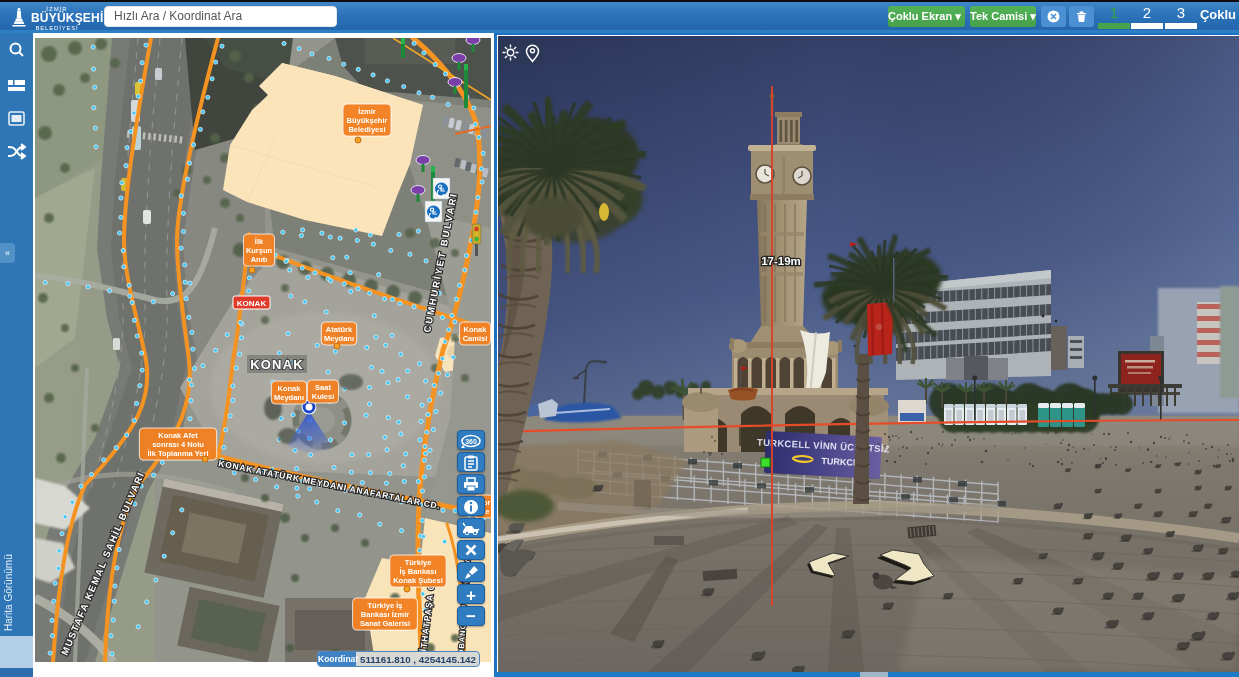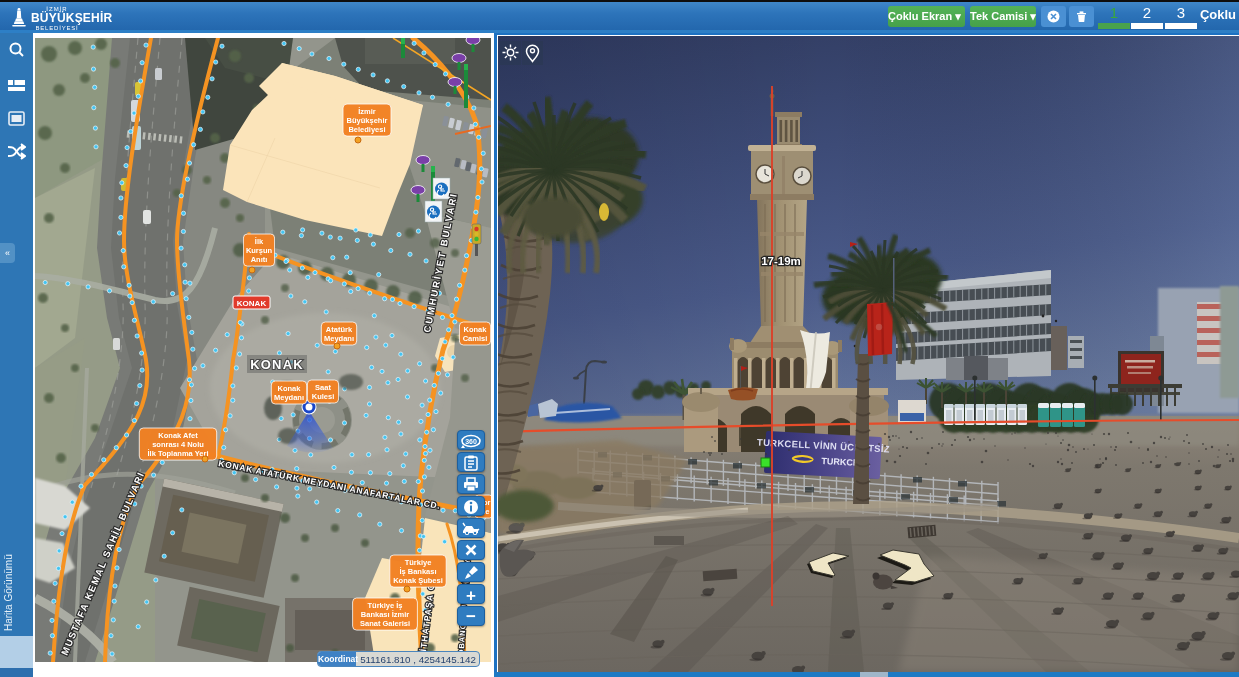--- a/index.html
+++ b/index.html
@@ -30,21 +30,21 @@
 #mapwrap{left:35px;top:38px;width:456px;height:624px;}
 #panoborderL{left:494px;top:33px;width:3px;height:644px;background:#1d71c1;}
 #panoborderB{left:494px;top:672px;width:745px;height:5px;background:#1d7ac4;}
 #panoborderT{left:494px;top:33px;width:745px;height:2px;background:#1d71c1;}
 #panowrap{left:498px;top:36px;width:741px;height:636px;}
 #scrollthumb{left:860px;top:672px;width:28px;height:5px;background:#9fb6c9;}
 #maptools{left:456px;top:430px;width:31px;}
 .mtb{width:28px;height:20px;background:#2f7cc0;border:1px solid #1d5f9e;border-radius:4px;margin:0 0 2px 1px;text-align:center;padding-top:2px;box-shadow:0 1px 2px rgba(0,0,0,.35);}
 #koordbar{left:317px;top:651px;width:163px;height:16px;border:1px solid #4a85bd;border-radius:4px;background:#d9d9d3;overflow:hidden;}
 #koordlabel{position:absolute;left:0;top:0;width:38px;height:16px;background:#3e81c4;color:#fff;font-size:8.5px;font-weight:bold;line-height:15px;text-align:center;}
-#koordval{position:absolute;left:38px;top:0;width:124px;height:16px;color:#27436e;font-size:9.8px;font-weight:normal;line-height:15px;text-align:center;}
+#koordval{position:absolute;left:38px;top:0;width:124px;height:16px;color:#27436e;font-size:9.8px;font-weight:bold;line-height:15px;text-align:center;}
 .panobtn{width:21px;height:24px;background:rgba(42,56,80,0.55);text-align:center;padding-top:3px;}
 </style>
 </head>
 <body>
 <div id="root">
   <div class="abs" id="topblack"></div>
   <div class="abs" id="topbar"></div>
   <div class="abs" id="topstrip"></div>
 
   <svg class="abs" style="left:10px;top:7px" width="18" height="21" viewBox="0 0 18 21">
@@ -54,20 +54,21 @@
       <path d="M6 11.5 h6 l1 3 h-8 z"></path>
       <path d="M4.6 14.5 h8.8 l0.8 2.6 h-10.4 z"></path>
       <rect x="2.2" y="18" width="13.6" height="1.6" rx="0.8"></rect>
     </g>
   </svg>
   <div class="abs" id="logotxt">
       <div class="l1">İZMİR</div>
       <div class="l2">BÜYÜKŞEHİR</div>
       <div class="l3">BELEDİYESİ</div>
     </div>
+  <div class="abs" id="search">Hızlı Ara / Koordinat Ara</div>
   <div class="abs greenbtn" style="left:888px;top:6px;width:77px;">Çoklu Ekran ▾</div>
   <div class="abs greenbtn" style="left:970px;top:6px;width:66px;">Tek Camisi ▾</div>
   <div class="abs bluebtn" style="left:1041px;top:6px;">
     <svg width="13" height="13" viewBox="0 0 13 13" style="margin-top:4px">
         <circle cx="6.5" cy="6.5" r="6" fill="#fff"></circle>
         <path d="M4 4 L9 9 M9 4 L4 9" stroke="#4a90d3" stroke-width="1.6"></path>
       </svg>
   </div>
   <div class="abs bluebtn" style="left:1069px;top:6px;">
     <svg width="11" height="13" viewBox="0 0 11 13" style="margin-top:4px">

